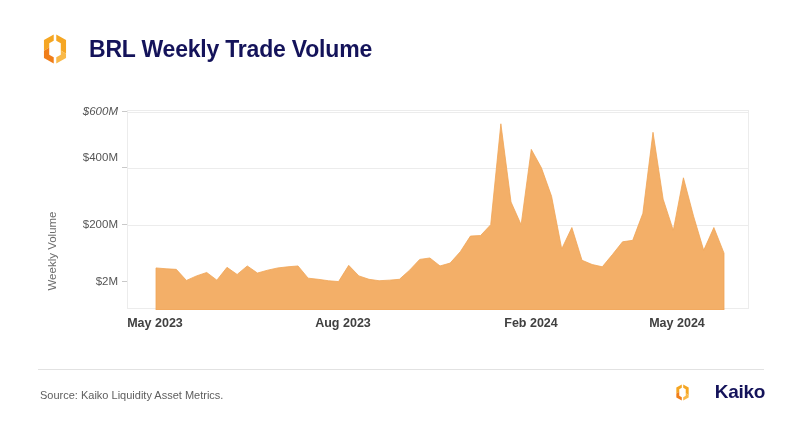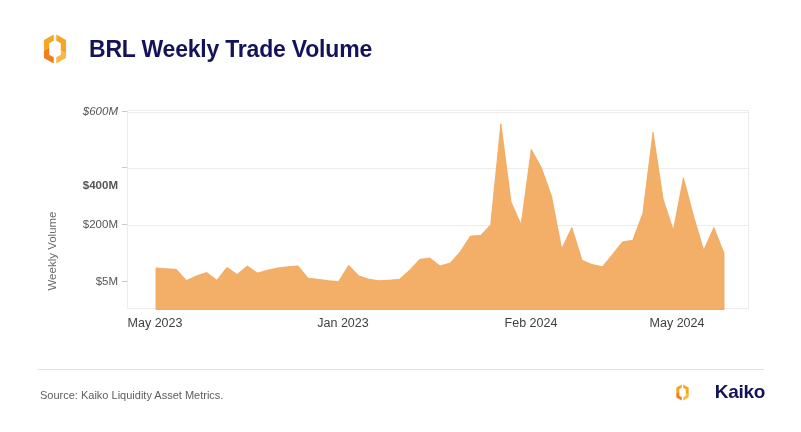--- a/index.html
+++ b/index.html
@@ -96,20 +96,21 @@
     background: #c9c9c9;
     left: 122px;
   }
   .x-tick-label {
     position: absolute;
     top: 221px;
     font-size: 12.5px;
     color: #404040;
     transform: translateX(-50%);
     white-space: nowrap;
+    font-weight: bold;
   }
   .area-svg {
     position: absolute;
     left: 0;
     top: 0;
     display: block;
   }
 
   
   .footer-divider {
@@ -159,44 +160,44 @@
       <path d="M21.5 3 L21.5 10.2 L26.8 13.2 L26.8 21.8 L33 25.6 L33 9.5 Z" fill="#F5A623"></path>
       <path d="M33 25.6 L26.8 21.8 L26.8 26.8 L21.5 29.8 L21.5 37 L33 30.5 Z" fill="#F9B949"></path>
     </svg>
     <div class="title">BRL Weekly Trade Volume</div>
   </div>
 
   <div class="chart-wrap">
 
     <div class="y-axis-title">Weekly Volume</div>
 
-    <div class="y-tick-label" style="top:186.2px;">$5M</div>
+    <div class="y-tick-label" style="top:186.2px;">$2M</div>
     <div class="y-tick-mark" style="top:186.2px;"></div>
 
     <div class="y-tick-label" style="top:129.3px;text-align:right;">$200M</div>
     <div class="y-tick-mark" style="top:129.3px;"></div>
 
-    <div class="y-tick-label" style="top:90px;font-weight:bold;">$400M</div>
+    <div class="y-tick-label" style="top:62px;">$400M</div>
     <div class="y-tick-mark" style="top:72.4px;"></div>
 
     <div class="y-tick-label" style="top:15.6px;font-style:italic;">$600M</div>
     <div class="y-tick-mark" style="top:15.6px;"></div>
 
     <div class="plot">
       <div class="gridline" style="top:0.6px;"></div>
       <div class="gridline" style="top:57.4px;"></div>
       <div class="gridline" style="top:114.3px;"></div>
 
       <svg class="area-svg" width="622" height="199" viewBox="0 0 622 199" preserveAspectRatio="none">
         <path id="area-path" fill="#F3AF68" stroke="#F0A455" stroke-width="0.8" d="M 28.00 199 L 28.00 156.93 L 38.14 157.78 L 48.29 158.35 L 58.43 169.43 L 68.57 164.89 L 78.71 161.47 L 88.86 169.15 L 99.00 156.36 L 109.14 163.46 L 119.29 154.94 L 129.43 162.04 L 139.57 159.20 L 149.71 156.93 L 159.86 155.79 L 170.00 154.94 L 180.14 167.16 L 190.29 168.30 L 200.43 169.72 L 210.57 170.57 L 220.71 154.37 L 230.86 164.89 L 241.00 168.30 L 251.14 169.72 L 261.29 169.15 L 271.43 168.30 L 281.57 159.20 L 291.71 148.40 L 301.86 146.98 L 312.00 154.94 L 322.14 152.09 L 332.29 140.72 L 342.43 125.09 L 352.57 124.52 L 362.71 113.71 L 372.86 12.79 L 383.00 90.97 L 393.14 113.71 L 403.29 38.38 L 413.43 56.86 L 423.57 85.29 L 433.71 137.88 L 443.86 116.56 L 454.00 149.25 L 464.14 153.51 L 474.29 155.79 L 484.43 143.56 L 494.57 130.77 L 504.71 129.35 L 514.86 102.34 L 525.00 21.32 L 535.14 88.13 L 545.29 119.40 L 555.43 66.81 L 565.57 105.19 L 575.71 139.30 L 585.86 116.56 L 596.00 142.14 L 596.00 199 Z"></path>
       </svg>
     </div>
 
     <div class="x-tick-label" style="left:155px;">May 2023</div>
-    <div class="x-tick-label" style="left:343px;">Jan 2023</div>
+    <div class="x-tick-label" style="left:343px;">Aug 2023</div>
     <div class="x-tick-label" style="left:531px;">Feb 2024</div>
     <div class="x-tick-label" style="left:677px;">May 2024</div>
   </div>
 
   <div class="footer-divider"></div>
   <div class="source-note">Source: Kaiko Liquidity Asset Metrics.</div>
   <div class="footer-brand">
     <svg class="footer-mark" viewBox="0 0 40 40">
       <path d="M18.5 3 L7 9.5 L7 22 L13.2 18.2 L13.2 13.2 L18.5 10.2 Z" fill="#F5A623"></path>
       <path d="M7 22 L7 30.5 L18.5 37 L18.5 29.8 L13.2 26.8 L13.2 18.2 Z" fill="#F07E1A"></path>

